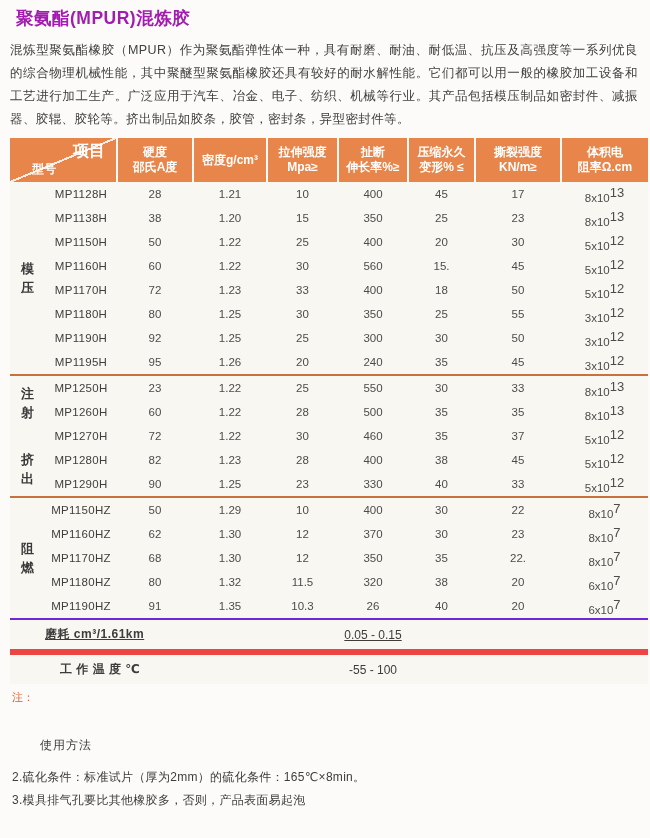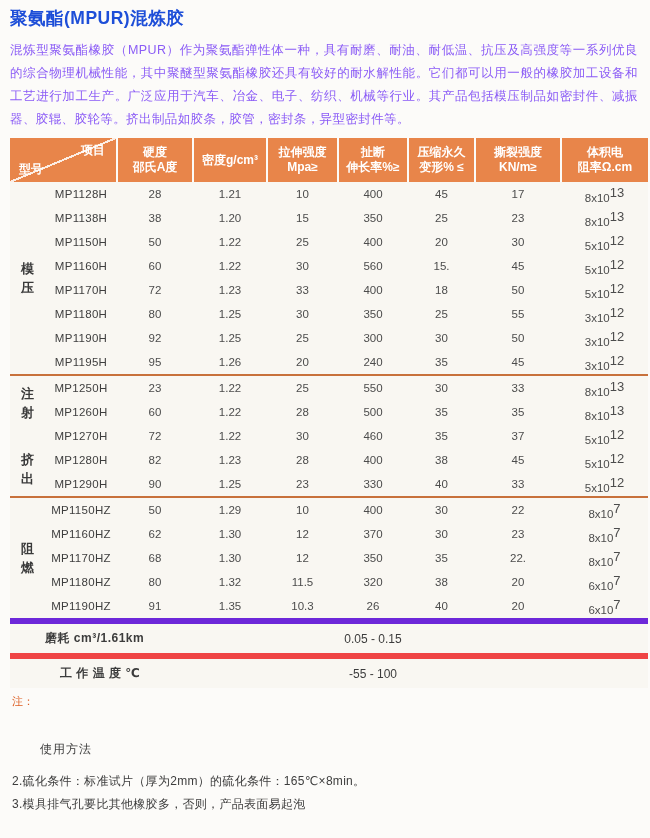--- a/index.html
+++ b/index.html
@@ -4,26 +4,26 @@
 <style>
   html,body { margin:0; padding:0; }
   body {
     width:650px; height:838px; overflow:hidden;
     background:#FCFBF9;
     font-family:"Liberation Sans","DejaVu Sans",sans-serif;
   }
   .page { width:650px; height:838px; position:relative; }
 
   h1.title {
-    margin:6px 0 0 10px; font-size:17.5px; line-height:24px;
-    color:#1d4ed8; letter-spacing:0.5px; font-weight:bold;
+    margin:6px 0 0 16px; font-size:17.5px; line-height:24px;
+    color:#a21caf; letter-spacing:0.5px; font-weight:bold;
   }
   p.intro {
     margin:9px 10px 0 10px; width:628px;
-    font-size:12.5px; line-height:23px; color:#8b5cf6;
+    font-size:12.5px; line-height:23px; color:#404040;
     text-align:justify; letter-spacing:0.4px;
   }
 
   table.spec {
     border-collapse:collapse; table-layout:fixed;
     width:638px; margin:7px 0 0 10px;
     background:#F9F7F2;
   }
   thead th {
     background:#E8854A; color:#FFFFFF; font-weight:bold;
@@ -34,37 +34,37 @@
   thead th:first-child { border-left:none; }
   th.corner {
     position:relative;
     background-color:#E8854A;
     background-image:linear-gradient(to bottom right,
       transparent calc(50% - 1px),
       rgba(255,255,255,0.85) calc(50% - 1px),
       rgba(255,255,255,0.85) calc(50% + 1px),
       transparent calc(50% + 1px));
   }
-  .c-tr { position:absolute; top:5px; right:11px; font-size:12px; }
-  .c-bl { position:absolute; bottom:5px; left:9px; font-size:12px; }
+  .c-tr { position:absolute; top:5px; right:11px; font-size:16px; }
+  .c-bl { position:absolute; bottom:5px; left:22px; font-size:12px; }
 
   tbody td {
     font-size:11.5px; color:#4C4C4C; text-align:center;
     height:24px; padding:0; vertical-align:middle;
   }
   td.group { font-weight:bold; font-size:13px; color:#3A3A3A; }
   td.group div { line-height:19px; }
   td.group div.gspace { height:28px; }
   td.model { color:#3E3E3E; letter-spacing:0.3px; }
   td sup { font-size:13px; vertical-align:super; }
 
   tr.sect-start td { border-top:2px solid #C8713C; }
 
   tfoot td { height:29px; padding:0; font-size:12px; color:#3C3C3C; vertical-align:middle; }
-  tfoot tr.mr0 td { border-top:6px solid #6d28d9; }
+  tfoot tr.mr0 td { border-top:2px solid #6d28d9;text-decoration:underline; }
   tfoot tr.mr1 td { border-top:6px solid #ef4444; }
   tfoot td.meta-label { text-align:left; padding-left:35px; font-weight:bold; letter-spacing:0.5px; }
   tfoot tr.mr1 td.meta-label { padding-left:50px; }
   tfoot td.meta-value { text-align:center; }
 
   .notes {
     display:flex; margin:6px 0 0 12px;
     font-size:11px; line-height:14.5px; color:#474747;
   }
   .note-mark { color:#DD5F24; margin-right:4px; white-space:nowrap; }

